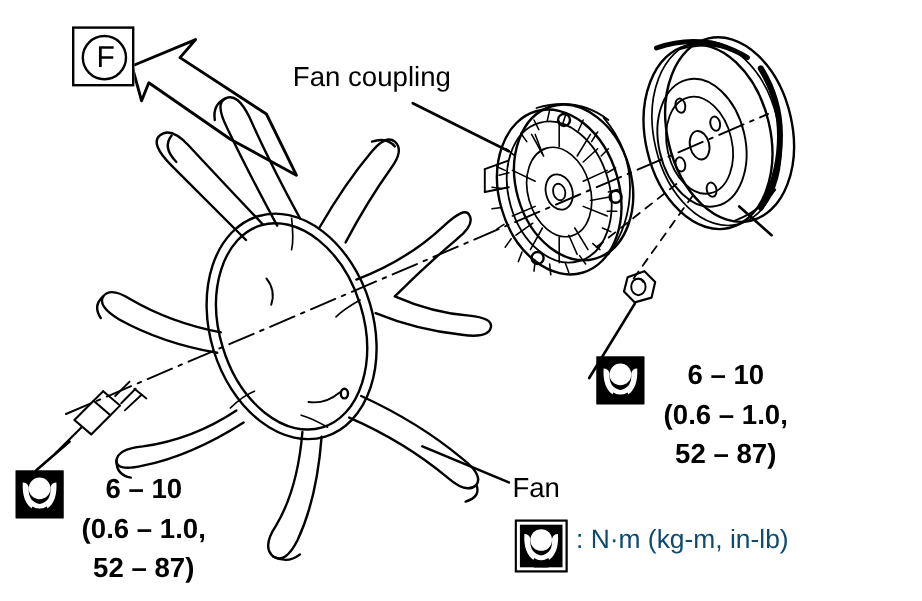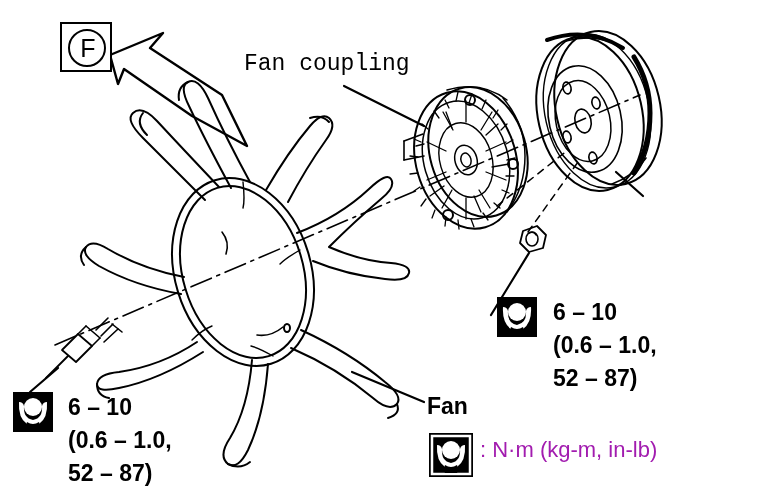--- a/index.html
+++ b/index.html
@@ -25,45 +25,46 @@
   }
   
   .label {
     position: absolute;
     font-family: "Liberation Sans", sans-serif;
     font-size: 23px;
     line-height: 28px;
     color: #000;
     white-space: pre;
   }
-  #label-fan-coupling { left: 244px; top: 50px; font-family: Liberation Mono, monospace; }
+  #label-fan-coupling { left: 244px; top: 50px; }
   #label-water-pump   { left: 648px; top: 189px; line-height: 33px; }
-  #label-fan          { left: 427px; top: 392px; font-weight: bold; }
+  #label-fan          { left: 427px; top: 392px; }
 
   .torque-text {
     position: absolute;
     font-family: "Liberation Sans", sans-serif;
     font-size: 23px;
     font-weight: bold;
     line-height: 33px;
     white-space: pre;
     color: #000;
+    text-align: center;
   }
   #torque-text-right { left: 553px; top: 296px; }
   #torque-text-left  { left: 68px;  top: 391px; }
 
   #legend-text {
     position: absolute;
     left: 480px;
     top: 437px;
     font-family: "Liberation Sans", sans-serif;
     font-size: 22px;
     line-height: 26px;
     white-space: pre;
-    color: #a21caf;
+    color: #0c4a6e;
   }
 
   
   .torque-icon {
     position: absolute;
     width: 40px;
     height: 40px;
     background: #000;
   }
   #torque-icon-right { left: 497px; top: 297px; }

